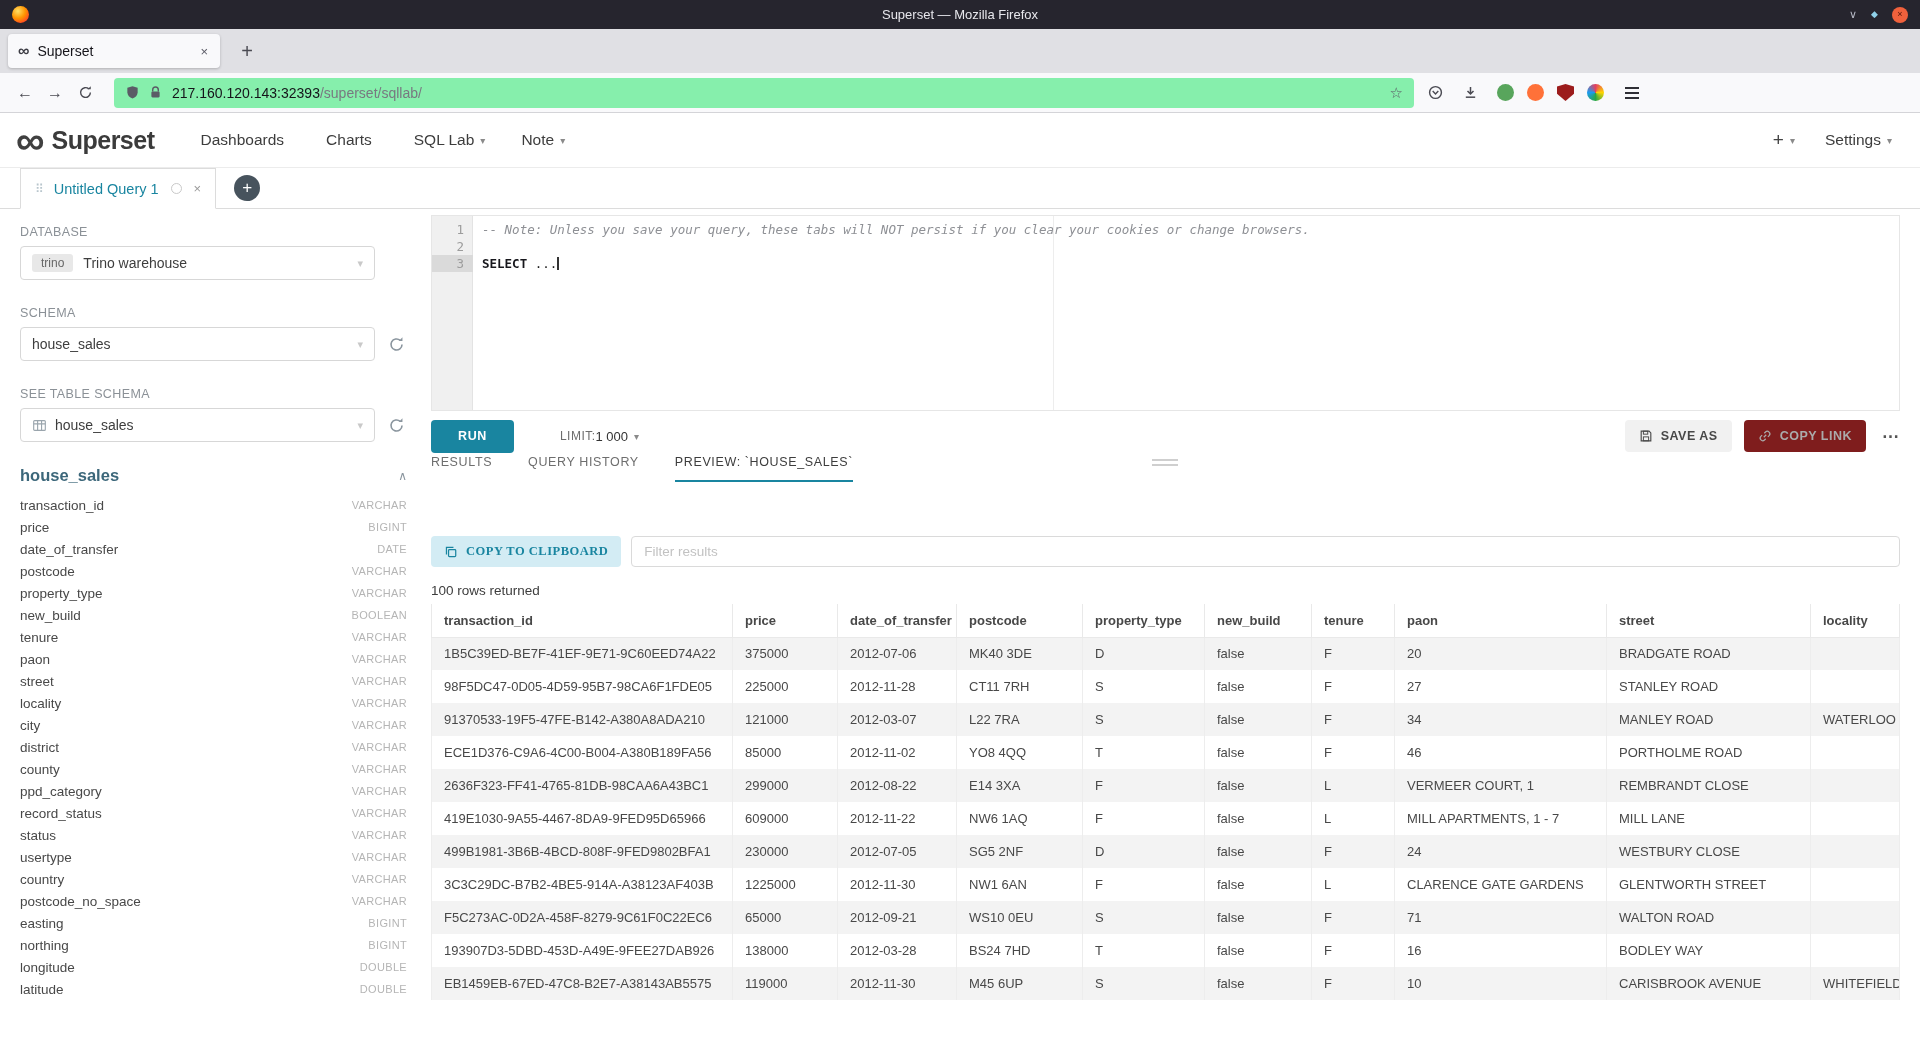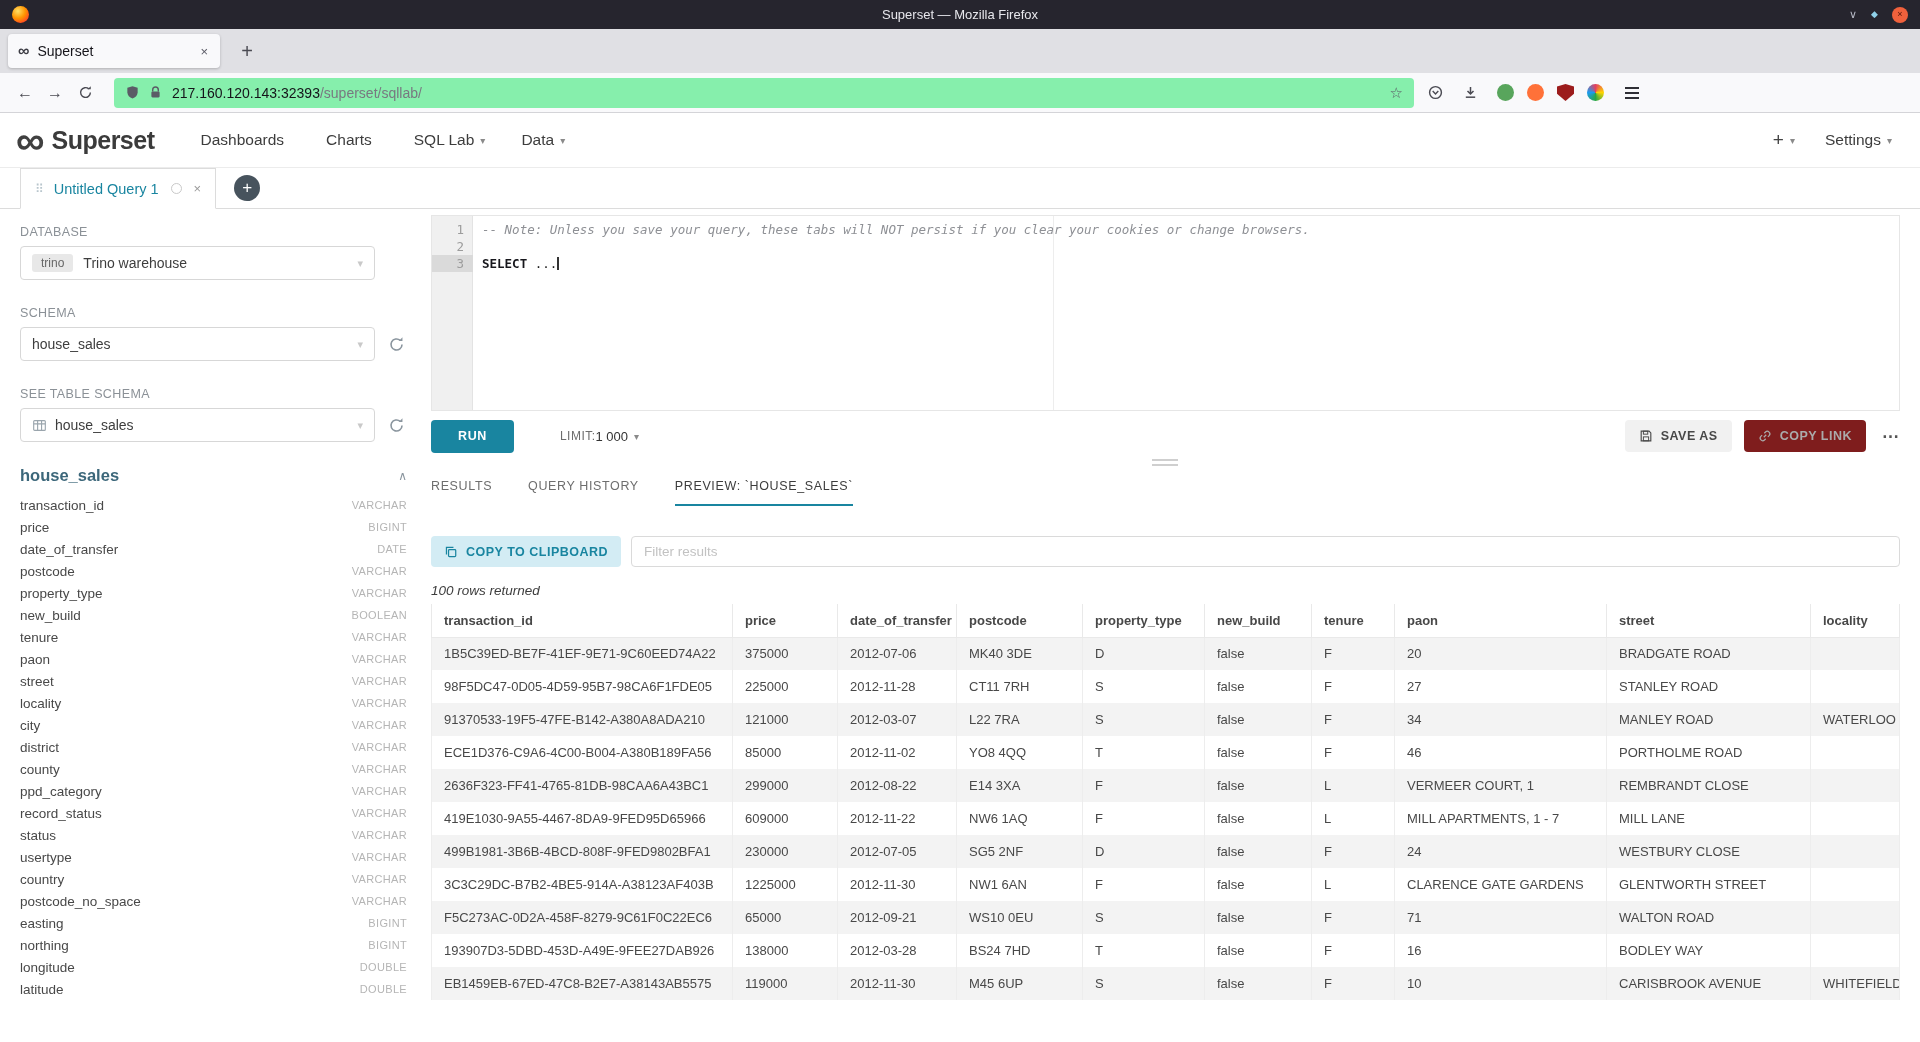--- a/index.html
+++ b/index.html
@@ -138,35 +138,35 @@
   .gray-btn .svgic { width:14px; height:14px; }
   .copy-link { color:#ababab; background:#7f1d1d; }
   .more-dots { font-size:17px; color:#555; font-weight:bold; margin-left:4px; letter-spacing:1px; }
 
   
   .gripper { position:absolute; left:1152px; top:459px; width:26px; height:7px;
     display:flex; flex-direction:column; justify-content:space-between; }
   .gripper i { display:block; height:2px; background:#cfcfcf; }
 
   
-  .south-tabs { position:absolute; left:431px; top:479px; display:flex; gap:36px; }
+  .south-tabs { position:absolute; left:431px; top:455px; display:flex; gap:36px; }
   .s-tab { font-size:12.5px; letter-spacing:.05em; color:#6e6e6e; padding-bottom:11px;
     border-bottom:2.5px solid transparent; }
   .s-tab[data-active="true"] { color:#3d3d3d; border-bottom-color:#1985a0; }
 
   
   .result-controls { position:absolute; left:431px; top:536px; width:1469px; display:flex; gap:10px; }
   .copy-btn { height:31px; padding:0 13px; border:none; border-radius:4px; background:#d3ecf4;
     color:#1985a0; display:flex; align-items:center; gap:8px; font-size:12.5px; font-weight:700;
-    letter-spacing:.04em; font-family:Liberation Sans, sans-serif; }
+    letter-spacing:.04em; font-family:Liberation Serif, serif; }
   .copy-btn .svgic { width:14px; height:14px; }
   .filter-input { flex:1; height:31px; border:1px solid #dadada; border-radius:4px; padding:0 12px;
     font-size:13.5px; color:#333; font-family:inherit; outline:none; background:#fff; }
   .filter-input::placeholder { color:#c2c2c2; }
-  .rows-returned { position:absolute; left:431px; top:583px; font-size:13.5px; color:#3d3d3d;font-style:italic; }
+  .rows-returned { position:absolute; left:431px; top:583px; font-size:13.5px; color:#3d3d3d; }
 
   
   .grid { position:absolute; left:431px; top:604px; width:1469px; border-collapse:collapse;
     table-layout:fixed; font-size:13px; color:#484848; background:#fff; }
   .grid th { height:33px; font-weight:700; text-align:left; padding:0 12px; background:#fff;
     border:1px solid #e9e9e9; border-top:none; white-space:nowrap; overflow:hidden; }
   .grid td { height:33px; padding:0 12px; border-left:1px solid #ededed; border-right:1px solid #ededed;
     white-space:nowrap; overflow:hidden; }
   .grid tbody tr:nth-of-type(odd) { background:#f3f3f3; }
   .grid th:nth-of-type(1) { width:301px; }
@@ -263,21 +263,21 @@
         <span>Charts</span>
         <span class="caret"></span>
       </div>
 
       <div class="nav-item">
         <span>SQL Lab</span>
         <span class="caret">▾</span>
       </div>
 
       <div class="nav-item">
-        <span>Data</span>
+        <span>Note</span>
         <span class="caret">▾</span>
       </div>
     </nav>
   <div class="header-right">
     <div class="plus-menu">
       <span>+</span>
       <span class="caret">▾</span>
     </div>
     <div class="settings-menu">
       <span>Settings</span>

